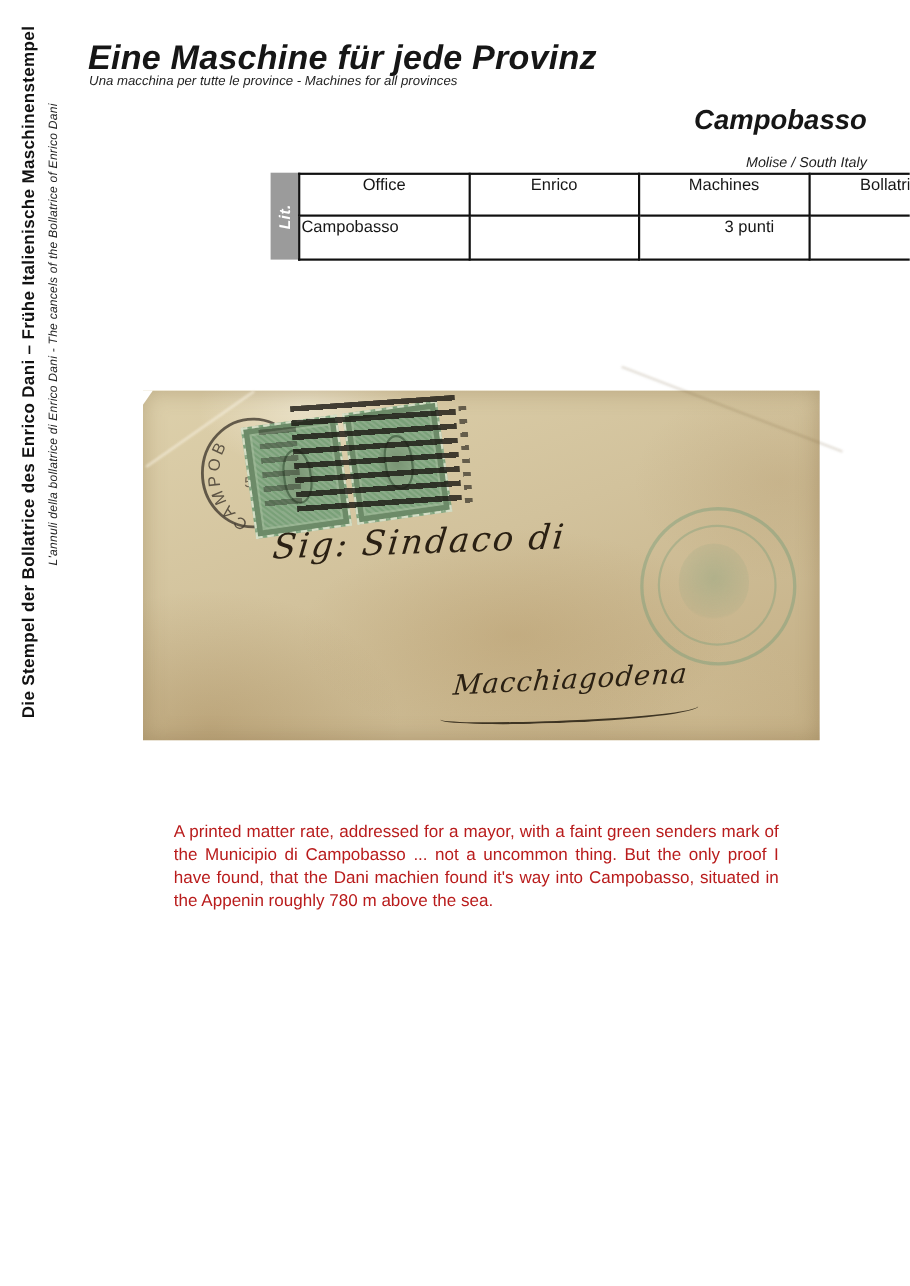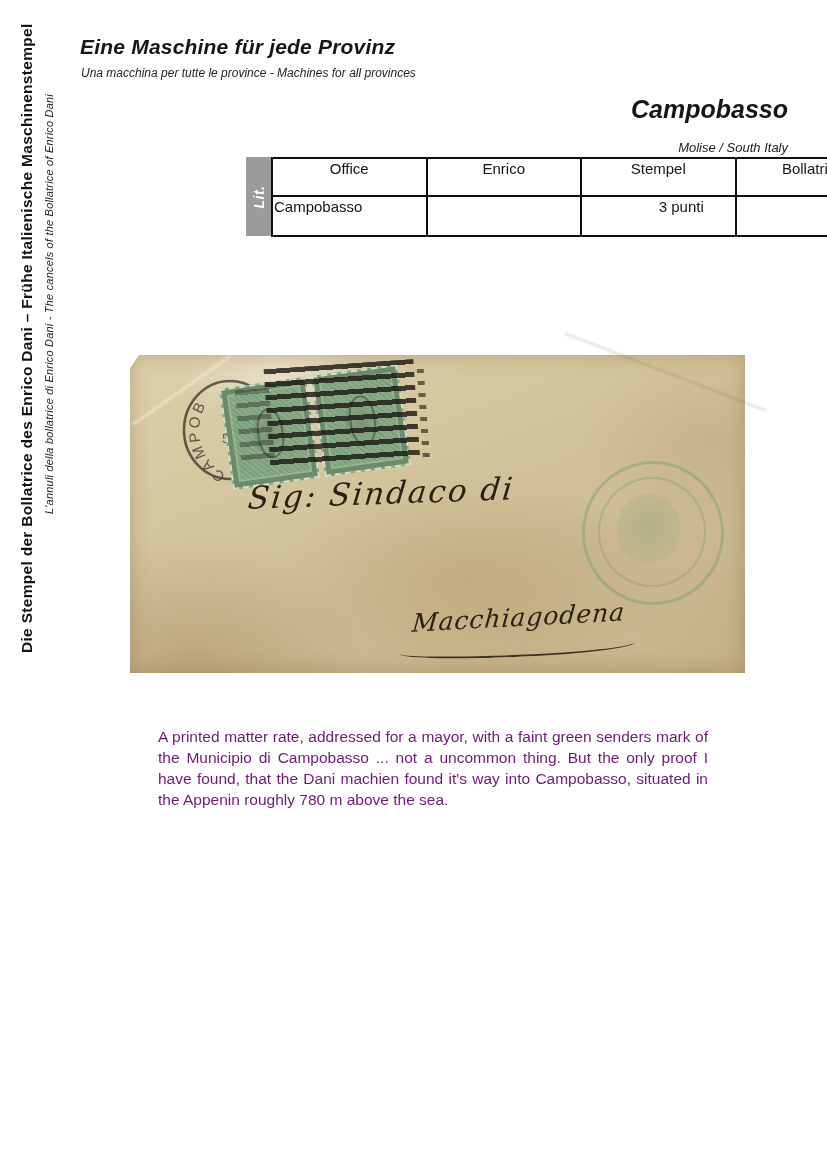--- a/index.html
+++ b/index.html
@@ -8,21 +8,21 @@
     font-family:"Liberation Sans",sans-serif;color:#161616;
   }
   .abs{position:absolute;}
 
   
   .sb{position:absolute;transform-origin:0 0;transform:rotate(-90deg);white-space:nowrap;}
   .sb1{left:18px;top:653px;font-weight:700;font-size:15.5px;letter-spacing:.3px;color:#121212;}
   .sb2{left:43px;top:514px;font-style:italic;font-size:11px;color:#232323;letter-spacing:.2px;}
 
   
-  .title{left:80px;top:35px;font-size:21px;font-weight:700;font-style:italic;letter-spacing:.2px;}
+  .title{left:80px;top:35px;font-size:31px;font-weight:700;font-style:italic;letter-spacing:.2px;}
   .subtitle{left:81px;top:66px;font-size:12px;font-style:italic;color:#242424;}
   .region{right:39px;top:96px;text-align:right;}
   .region-title{font-size:25px;font-weight:700;font-style:italic;line-height:1.1;}
   .region-sub{font-size:13px;font-style:italic;margin-top:16px;color:#1d1d1d;}
 
   
   .litbar{left:246px;top:157px;width:25px;height:79px;background:#9b9b9b;display:flex;align-items:center;justify-content:center;}
   .litbar span{transform:rotate(-90deg);color:#ffffff;font-weight:700;font-style:italic;font-size:14px;letter-spacing:.5px;}
   table.rt{left:271px;top:157px;width:620px;border-collapse:collapse;position:absolute;table-layout:fixed;}
   table.rt td{border:2px solid #101010;font-size:15px;vertical-align:top;padding:1px 2px 0 2px;}
@@ -76,21 +76,21 @@
     background:repeating-linear-gradient(to bottom, rgba(25,22,17,.75) 0 4px, transparent 4px 12px);}
 
   
   .hand{font-family:"DejaVu Serif",serif;font-style:italic;color:#2a2013;white-space:nowrap;}
   .addr1{left:118px;top:120px;font-size:31px;letter-spacing:2px;transform:rotate(-2deg) skewX(-8deg);}
   .addr2{left:282px;top:248px;font-size:25px;letter-spacing:1px;transform:rotate(-3deg) skewX(-8deg);}
   .flourish{left:270px;top:288px;width:235px;height:12px;border-bottom:2px solid rgba(38,30,18,.85);
     border-radius:0 0 55% 45%/0 0 11px 7px;transform:rotate(-2deg);}
 
   
-  .caption{left:158px;top:726px;width:550px;font-size:15.5px;line-height:21px;text-align:justify;color:#701a75;}
+  .caption{left:158px;top:746px;width:550px;font-size:15.5px;line-height:21px;text-align:justify;color:#b91c1c;}
 </style>
 </head>
 <body>
 
 <div class="sb sb1">Die Stempel der Bollatrice des Enrico Dani – Frühe Italienische Maschinenstempel</div>
 <div class="sb sb2">L'annuli della bollatrice di Enrico Dani - The cancels of the Bollatrice of Enrico Dani</div>
 
 <div class="abs title">Eine Maschine für jede Provinz</div>
 <div class="abs subtitle">Una macchina per tutte le province - Machines for all provinces</div>
 
@@ -101,21 +101,21 @@
 
 <div class="abs litbar">
   <span>Lit.</span>
 </div>
 
 <table class="rt">
   <tbody>
       <tr class="hdr">
     <td>Office</td>
     <td>Enrico</td>
-    <td>Stempel</td>
+    <td>Machines</td>
     <td>Bollatrice</td>
   </tr>
   <tr class="dat">
     <td class="first">Campobasso</td>
     <td></td>
     <td>3 punti</td>
     <td></td>
   </tr>
 </tbody>
   </table>

